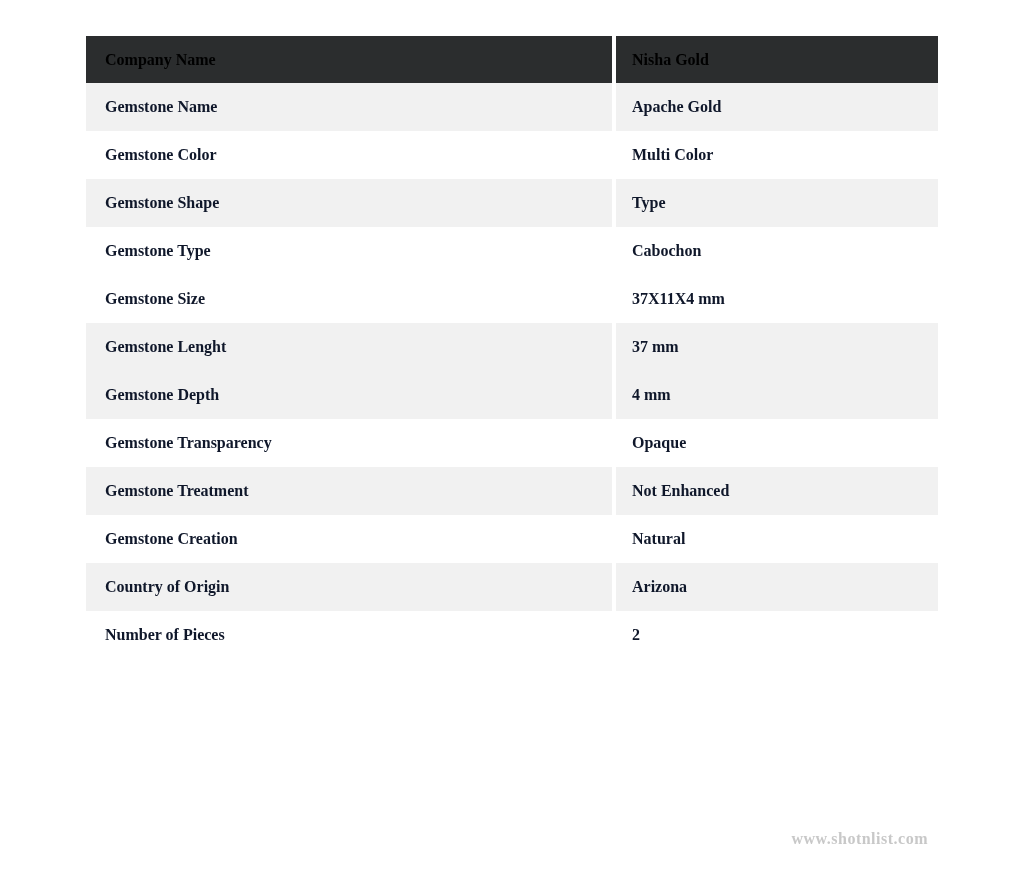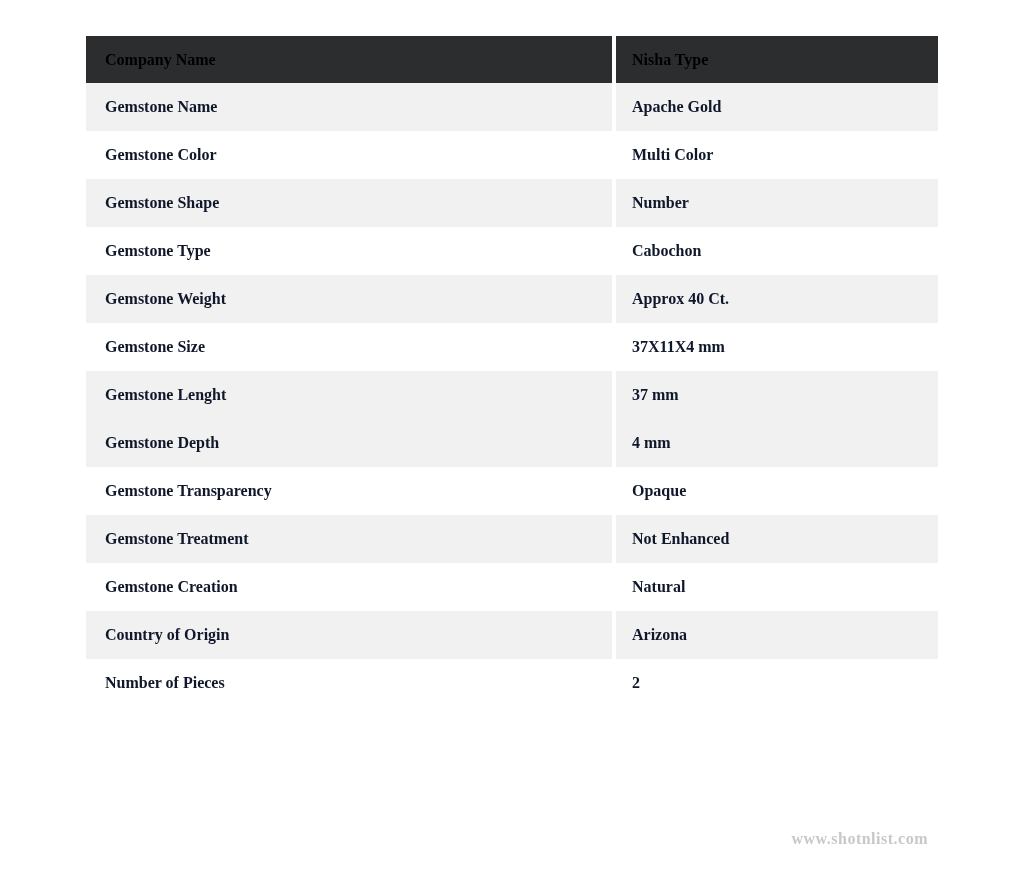--- a/index.html
+++ b/index.html
@@ -75,43 +75,39 @@
 <div class="page">
 
   <table class="spec-table">
     <colgroup>
         <col class="c1">
         <col class="c2">
       </colgroup>
     <thead>
       <tr class="header-row">
         <th class="col1">Company Name</th>
-        <th class="col2">Nisha Type</th>
+        <th class="col2">Nisha Gold</th>
       </tr>
     </thead>
     <tbody>
         <tr class="row alt">
           <td class="label-cell">Gemstone Name</td>
           <td class="value-cell">Apache Gold</td>
         </tr>
         <tr class="row">
           <td class="label-cell">Gemstone Color</td>
           <td class="value-cell">Multi Color</td>
         </tr>
         <tr class="row alt">
           <td class="label-cell">Gemstone Shape</td>
-          <td class="value-cell">Number</td>
+          <td class="value-cell">Type</td>
         </tr>
         <tr class="row">
           <td class="label-cell">Gemstone Type</td>
           <td class="value-cell">Cabochon</td>
-        </tr>
-        <tr class="row alt">
-          <td class="label-cell">Gemstone Weight</td>
-          <td class="value-cell">Approx 40 Ct.</td>
         </tr>
         <tr class="row">
           <td class="label-cell">Gemstone Size</td>
           <td class="value-cell">37X11X4 mm</td>
         </tr>
         <tr class="row alt">
           <td class="label-cell">Gemstone Lenght</td>
           <td class="value-cell">37 mm</td>
         </tr>
         <tr class="row alt">

